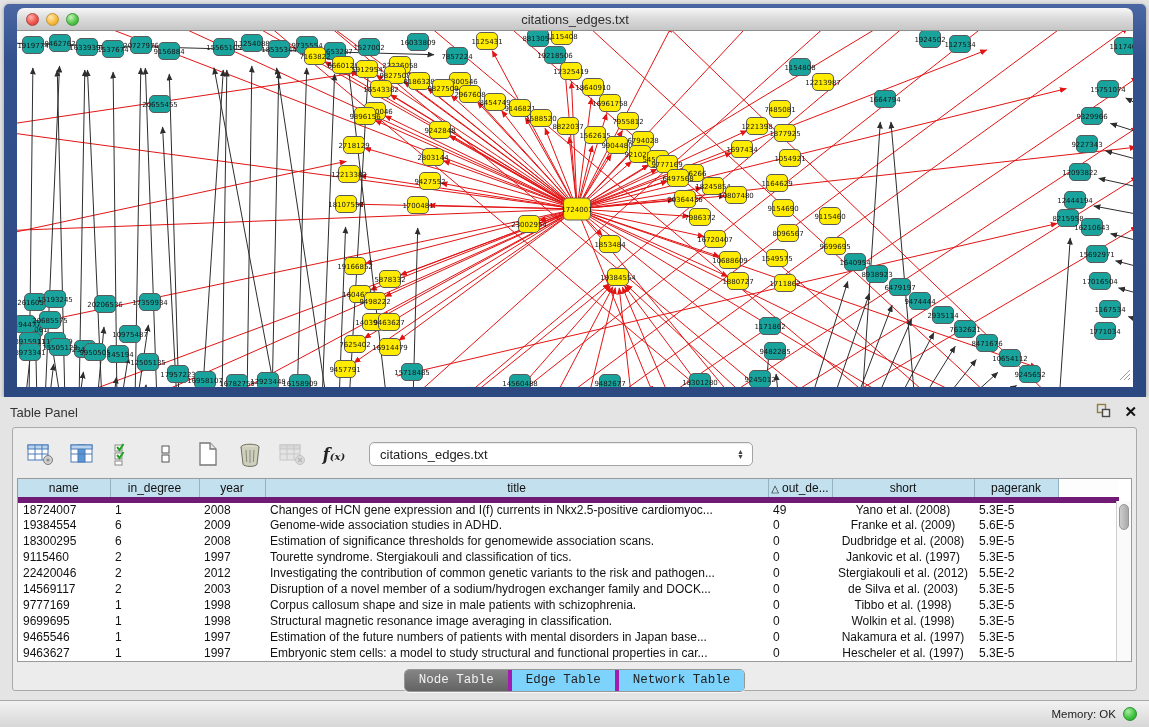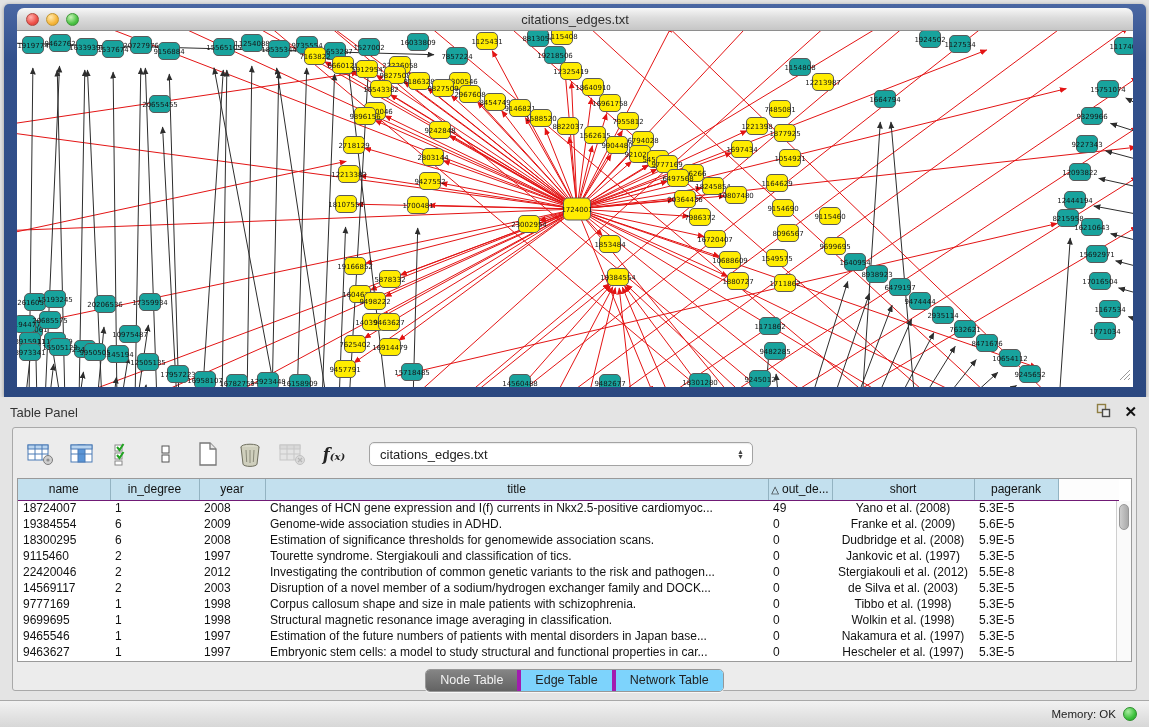--- a/index.html
+++ b/index.html
@@ -44,32 +44,32 @@
     border:1px solid #a3a3a3; border-radius:5px; display:flex; align-items:center;
     padding:0 8px 0 10px; font-size:13px; color:#222;
     box-shadow:inset 0 1px 1px rgba(0,0,0,.08); }
   .combo-arrows { margin-left:auto; display:flex; flex-direction:column; line-height:5px;
     font-size:7px; color:#444; }
 
   .table-wrap { position:relative; margin-top:4px; height:184px; border:1px solid #9a9a9a;
     background:#fff; overflow:hidden; }
   table { border-collapse:collapse; table-layout:fixed; width:1101px; font-size:12px; }
   th { height:21px; background:#c3e0ee; font-weight:normal; color:#111;
-    border-right:1px solid #93b3c2; border-bottom:1px solid #701a75; text-align:center;
+    border-right:1px solid #93b3c2; border-bottom:6px solid #701a75; text-align:center;
     overflow:hidden; white-space:nowrap;margin-left:44px; }
   th.filler { background:#fdfdfd; border-right:none; }
   td { height:16px; padding:0 0 0 5px; color:#111; white-space:nowrap; overflow:hidden; }
   td.c-short { text-align:center; padding:0; }
   .sort-tri { font-size:10px; margin-right:3px; }
   .vscroll { position:absolute; top:22px; right:0; bottom:0; width:15px;
     background:#fafafa; border-left:1px solid #cfcfcf; }
   .vthumb { position:absolute; top:3px; left:2px; width:10px; height:26px; border-radius:6px;
     background:linear-gradient(90deg,#cdcdcd,#a9a9a9); border:1px solid #979797; }
 
-  .tabs-row { display:flex; justify-content:center; margin-top:7px; }
+  .tabs-row { display:flex; justify-content:center; margin-top:7px;font-family:Liberation Mono, monospace; }
   .seg { display:inline-flex; border:1px solid #979797; border-radius:5px; overflow:hidden;
     background:#fff; box-shadow:0 1px 0 rgba(255,255,255,.7); }
   .seg button { border:none; background:#7dd3fc; font-family:inherit; font-size:12.5px;
     color:#222; padding:3px 14px 4px; border-left:4px solid #a21caf; }
   .seg button:first-child { border-left:none; }
   .seg button.active { background:linear-gradient(180deg,#858585,#636363); color:#f2f2f2;
     border-left:none; }
 
   .status-bar { position:absolute; left:0; right:0; bottom:0; height:27px;
     background:linear-gradient(180deg,#f2f2f2,#d7d7d7); border-top:1px solid #a8a8a8;
@@ -717,21 +717,21 @@
                 <td>5.3E-5</td>
                 <td></td>
               </tr>
               <tr>
                 <td>22420046</td>
                 <td>2</td>
                 <td>2012</td>
                 <td>Investigating the contribution of common genetic variants to the risk and pathogen...</td>
                 <td>0</td>
                 <td class="c-short">Stergiakouli et al. (2012)</td>
-                <td>5.5E-8</td>
+                <td>5.5E-2</td>
                 <td></td>
               </tr>
               <tr>
                 <td>14569117</td>
                 <td>2</td>
                 <td>2003</td>
                 <td>Disruption of a novel member of a sodium/hydrogen exchanger family and DOCK...</td>
                 <td>0</td>
                 <td class="c-short">de Silva et al. (2003)</td>
                 <td>5.3E-5</td>

